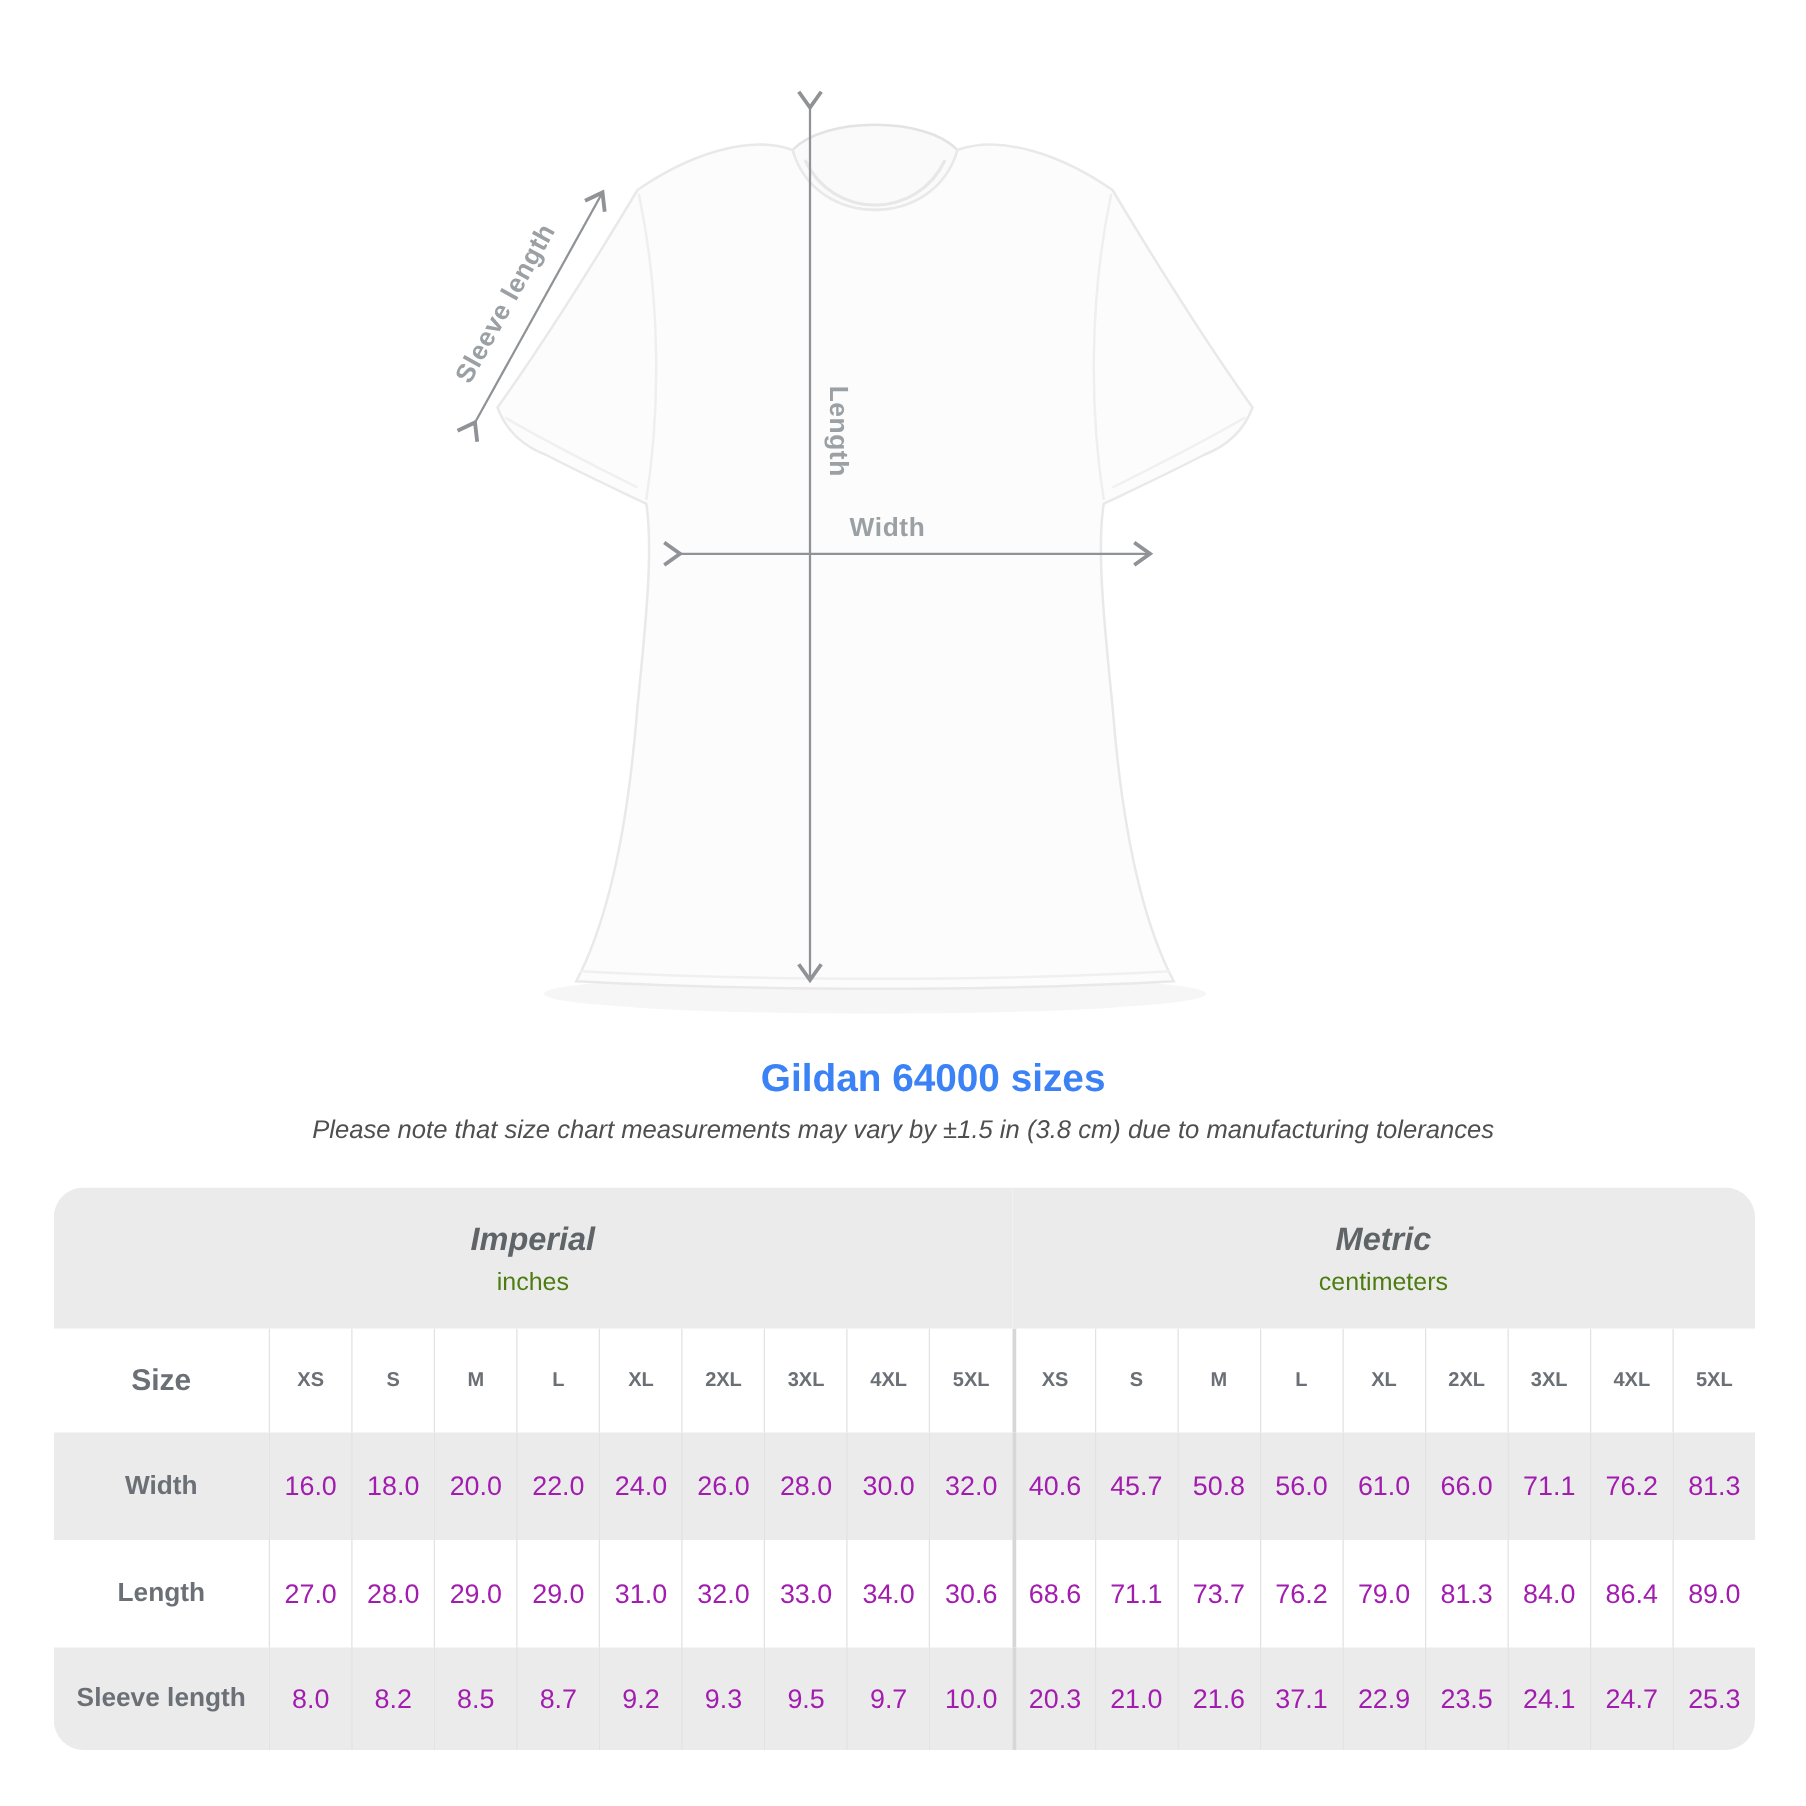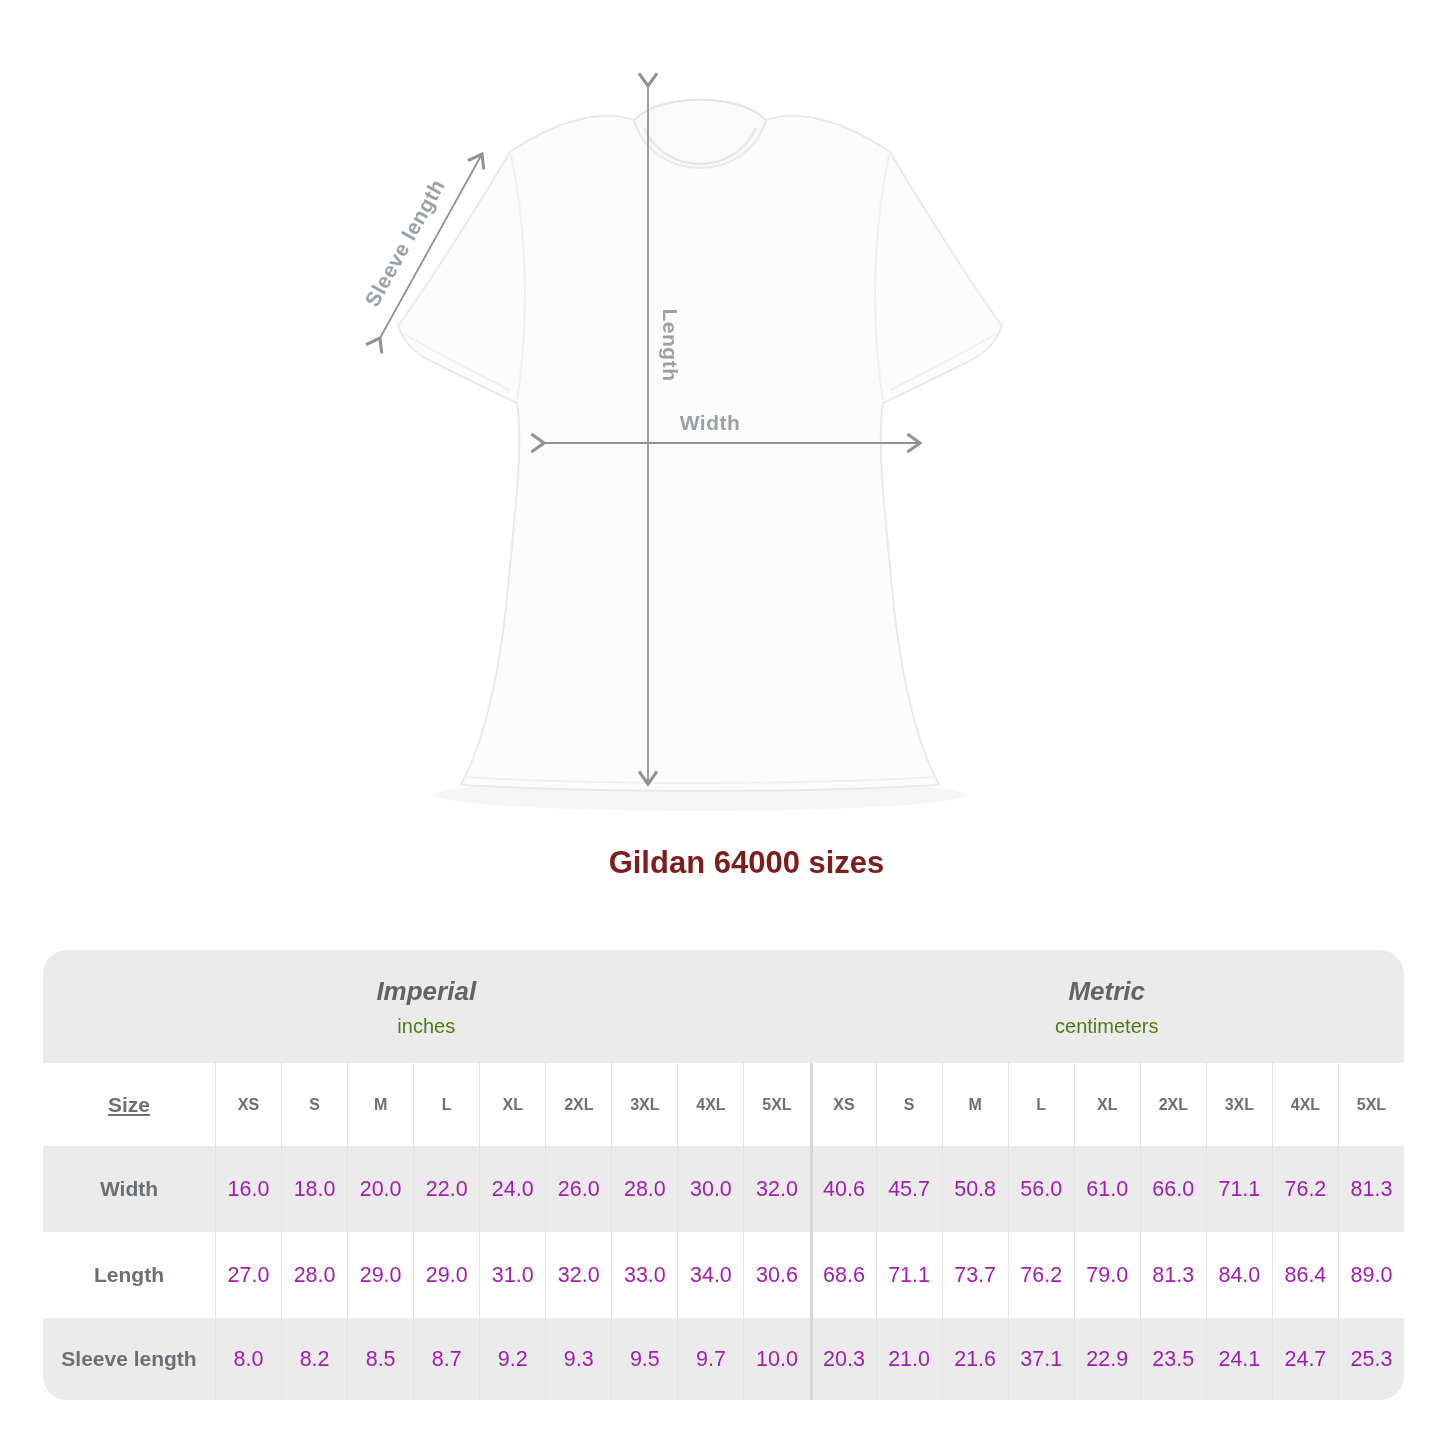--- a/index.html
+++ b/index.html
@@ -12,38 +12,38 @@
   .diagram svg{position:absolute;left:0;top:0;}
   .dim-label{
     position:absolute;font-weight:bold;font-size:21px;color:#9aa0a4;
     letter-spacing:.5px;text-align:center;white-space:nowrap;
   }
   .label-width{left:640px;top:411px;width:140px;}
   .label-length{left:608px;top:333px;width:124px;transform:rotate(90deg);}
   .label-sleeve{left:318px;top:231px;width:174px;transform:rotate(-61deg);}
   
   .heading{position:absolute;left:0;top:845px;width:1445px;text-align:center;}
-  .title{font-size:31px;font-weight:bold;color:#7f1d1d;margin:0;padding-left:48px;}
+  .title{font-size:31px;font-weight:bold;color:#3b82f6;margin:0;padding-left:48px;}
   .subtitle{font-size:20.5px;font-style:italic;color:#4f4f4f;margin-top:11px;}
   
   .table-wrap{
     position:absolute;left:43px;top:950px;width:1361px;height:450px;
     border-radius:24px;overflow:hidden;background:#ffffff;
   }
   .grid{
     display:grid;width:100%;height:100%;
     grid-template-columns:172px repeat(18,1fr);
     grid-template-rows:113px 83px 86px 86px 82px;
   }
   .tcell{display:flex;align-items:center;justify-content:center;flex-direction:column;}
   .band{background:#ebebeb;}
   .band .ulabel{font-size:26px;font-weight:bold;font-style:italic;color:#5e6468;}
   .band .usub{font-size:20px;color:#4d7c0f;margin-top:8px;}
   .hdr{font-size:16px;font-weight:bold;color:#6b7076;background:#ffffff;}
-  .corner{font-size:21px;text-decoration:underline;}
+  .corner{font-size:24px;}
   .rowlabel{font-size:21px;font-weight:bold;color:#6b7076;}
   .val{font-size:21.5px;color:#a21caf;}
   .gray{background:#ebebeb;}
   .white{background:#ffffff;}
   .vl{border-left:1px solid #e2e2e2;}
   .vlm{border-left:3px solid #d7d7d7;}
 </style>
 </head>
 <body>
 
@@ -86,20 +86,21 @@
     <line x1="544" y1="443" x2="920" y2="443" stroke="#8f9296" stroke-width="1.8" marker-start="url(#arrV)" marker-end="url(#arrV)"></line>
     <line x1="380" y1="338" x2="482" y2="154" stroke="#8f9296" stroke-width="1.8" marker-start="url(#arrV)" marker-end="url(#arrV)"></line>
   </svg>
   <div class="dim-label label-sleeve">Sleeve length</div>
   <div class="dim-label label-length">Length</div>
   <div class="dim-label label-width">Width</div>
 </div>
 
 <div class="heading">
   <h1 class="title">Gildan 64000 sizes</h1>
+  <div class="subtitle">Please note that size chart measurements may vary by ±1.5 in (3.8 cm) due to manufacturing tolerances</div>
 </div>
 
 <div class="table-wrap">
   <div class="grid" id="size-grid">
       <div class="tcell band" style="grid-column: 1 / span 10;">
         <div class="ulabel">Imperial</div>
         <div class="usub">inches</div>
       </div>
       <div class="tcell band" style="grid-column: 11 / span 9; text-align: center;">
         <div class="ulabel">Metric</div>

